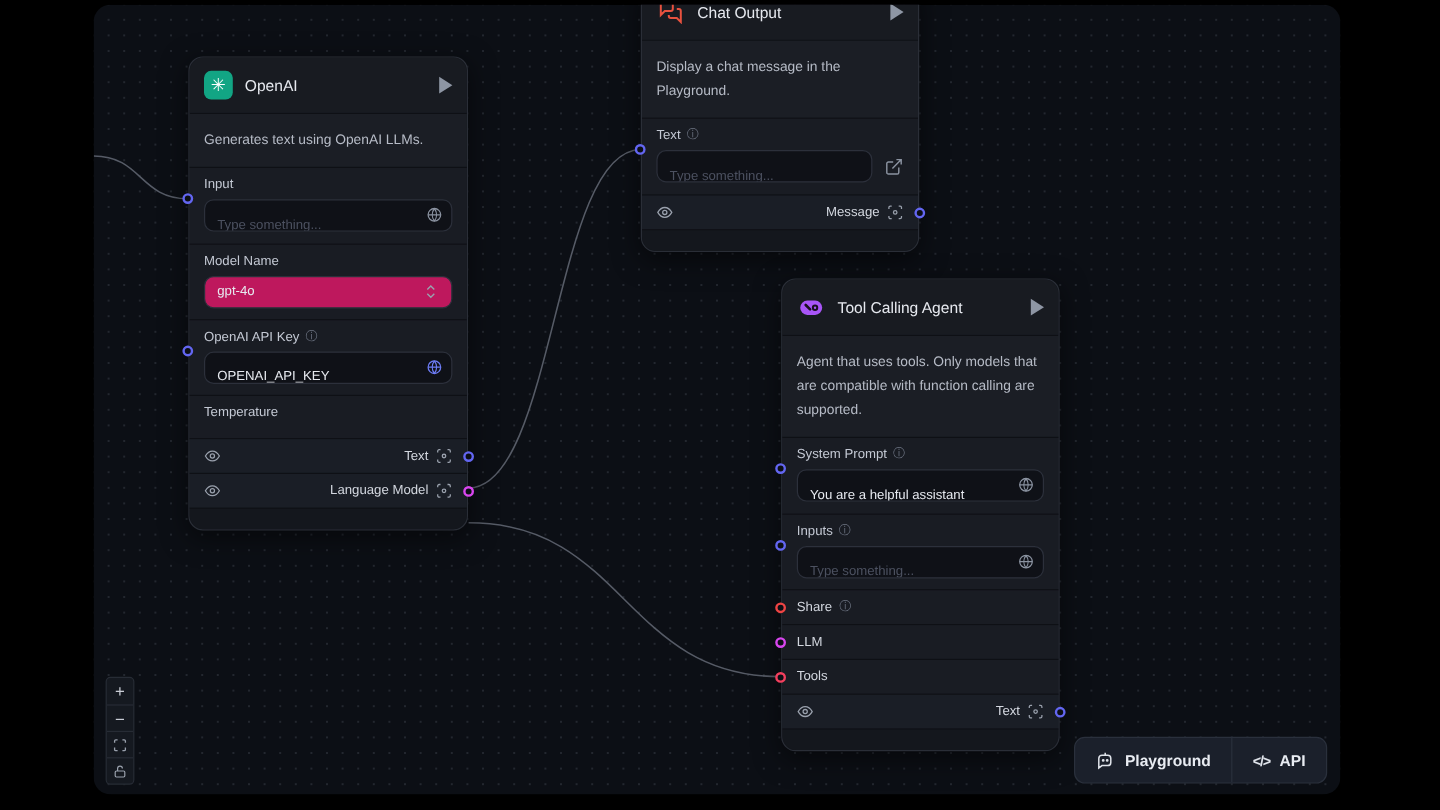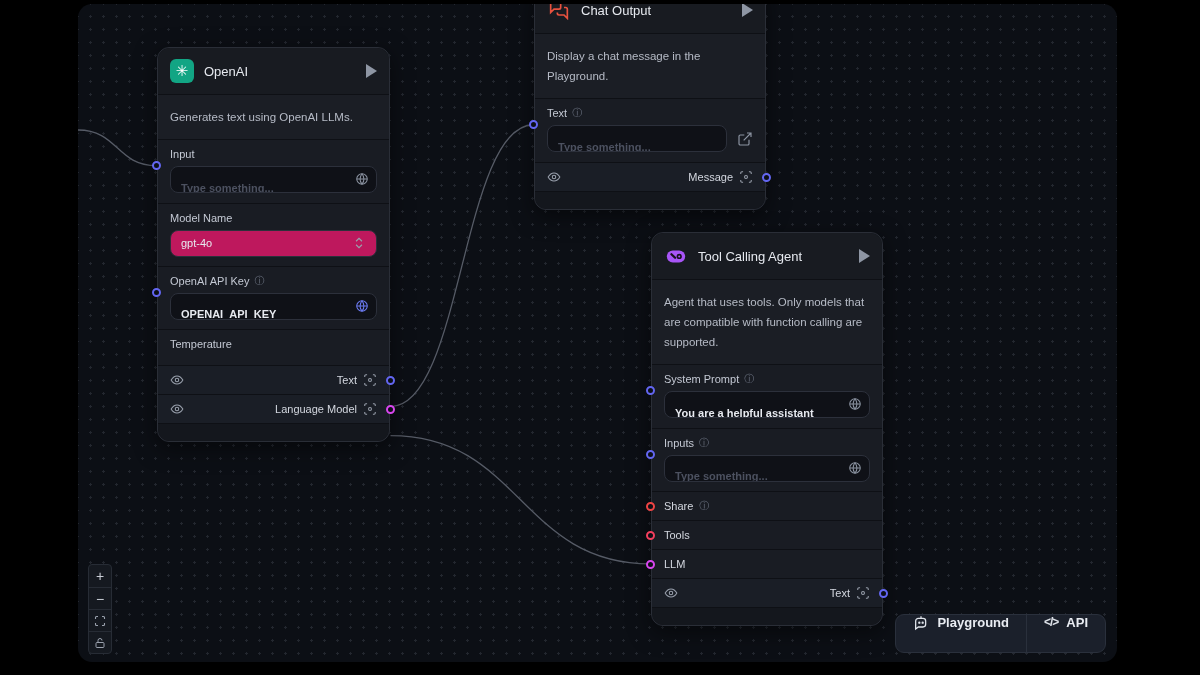--- a/index.html
+++ b/index.html
@@ -25,21 +25,21 @@
   .node-desc { padding:12px; background:#1b1e25; color:#b6bbc6; font-size:11.5px;
     line-height:1.75; border-bottom:1px solid #0e1015; }
   .group { position:relative; padding:8px 12px 9px; background:#191c23;
     border-bottom:1px solid #0e1015; }
   .label-row { display:flex; align-items:center; gap:5px; margin-bottom:6px;
     color:#c4c9d4; font-size:11px; }
   .info { color:#6b7280; font-size:10px; line-height:1; }
   .input-wrap { position:relative; }
   .tin { width:100%; height:27px; background:#0f1117; border:1px solid #2c303b;
     border-radius:8px; color:#e7eaf0; font-size:11px; padding:16px 28px 0 10px;
-    font-family:"Liberation Sans", sans-serif; outline:none;font-weight:bold; }
+    font-family:"Liberation Sans", sans-serif; outline:none; }
   .tin::placeholder { color:#4c5160; }
   .field-icon { position:absolute; right:8px; top:6px; width:14px; height:14px;
     color:#8b93a1; }
   .field-icon.purple { color:#6d7cf5; }
   .selbox { display:flex; align-items:center; height:27px; background:#be185d;
     border:1px solid #2c303b; border-radius:8px; color:#e7eaf0; padding:0 10px;gap:24px; }
   .selbox .sv { flex:1; }
   .outrow { position:relative; display:flex; align-items:center; gap:6px;
     height:29px; padding:0 12px; background:#1a1e26; border-bottom:1px solid #0e1015; }
   .outrow .spacer { flex:1; }
@@ -66,21 +66,21 @@
 
   
   #node-openai { left:79px; top:43px; }
   #node-chat   { left:456px; top:-18px; width:232px; }
   #node-agent  { left:573px; top:228px; width:232px; }
 
   
   .toolbar { position:absolute; right:11px; bottom:9px; display:flex; align-items:stretch;
     background:#1b202b; border:1px solid #2a303c; border-radius:9px; height:39px;
     overflow:hidden; }
-  .tbtn { display:flex; align-items:flex-start; gap:8px; padding:0 17px; color:#e9ecf2;
+  .tbtn { display:flex; align-items:center; gap:8px; padding:0 17px; color:#e9ecf2;
     font-size:13px; font-weight:700; cursor:pointer; }
   .tbtn + .tbtn { border-left:1px solid #2a303c; }
   .tbtn .icn { width:16px; height:16px; color:#dfe3ea; }
   .api-glyph { font-size:12px; font-weight:700; color:#dfe3ea; letter-spacing:-1px; }
 
   
   .zoomctl { position:absolute; left:10px; top:560px; width:24px;
     background:#151920; border:1px solid #272c35; border-radius:4px; }
   .zbtn { width:100%; height:22px; display:flex; align-items:center; justify-content:center;
     color:#c9cdd6; font-size:14px; cursor:pointer; }
@@ -292,26 +292,26 @@
           </span>
       </div>
     </div>
 
     <div class="inrow">
       <span class="port left red" style="top:10px"></span>
       <span class="outlabel">Share</span>
       <span class="info">ⓘ</span>
     </div>
     <div class="inrow">
+      <span class="port left fuchsia" style="top:10px"></span>
+      <span class="outlabel">LLM</span>
+    </div>
+    <div class="inrow">
       <span class="port left rose" style="top:10px"></span>
       <span class="outlabel">Tools</span>
-    </div>
-    <div class="inrow">
-      <span class="port left fuchsia" style="top:10px"></span>
-      <span class="outlabel">LLM</span>
     </div>
 
     <div class="outrow">
       <span class="icn">
           <svg viewBox="0 0 24 24" fill="none" stroke="currentColor" stroke-width="1.8">
             <path d="M2 12s4-7 10-7 10 7 10 7-4 7-10 7-10-7-10-7z"></path>
             <circle cx="12" cy="12" r="3"></circle>
           </svg>
         </span>
       <span class="spacer"></span>

